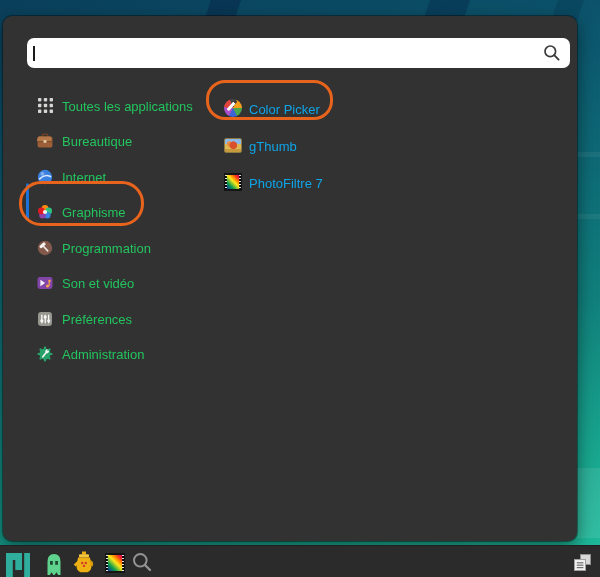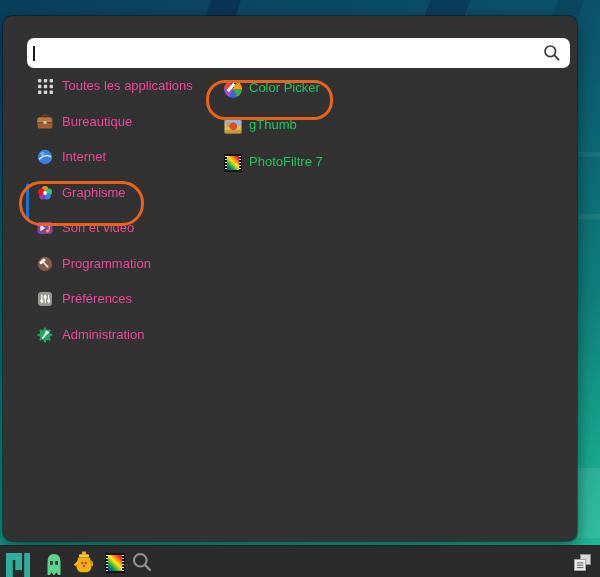--- a/index.html
+++ b/index.html
@@ -33,33 +33,33 @@
     position:absolute;left:24px;top:22px;width:543px;height:30px;
     background:#ffffff;border-radius:7px;
     display:flex;align-items:center;padding:0 9px 0 6px;box-sizing:border-box;
     cursor:text;
   }
   .caret{width:2px;height:15px;background:#1b1b1b;}
   .search-bar .spacer{flex:1;}
   
   .sidebar{position:absolute;left:34px;top:62px;display:flex;flex-direction:column;}
   .side-item{
-    height:35.5px;display:flex;align-items:flex-start;gap:9px;
-    font-size:13px;color:#ec4899;position:relative;cursor:pointer;white-space:nowrap;
+    height:35.5px;display:flex;align-items:flex-end;gap:9px;
+    font-size:13px;color:#22c55e;position:relative;cursor:pointer;white-space:nowrap;
   }
   .side-item .icn{width:16px;height:16px;display:flex;align-items:center;justify-content:center;flex:0 0 16px;}
   .side-item.selected::before{
     content:"";position:absolute;left:-11px;top:50%;transform:translateY(-50%);
     width:3px;height:37px;background:#1c71d8;border-radius:1px;
   }
   
   .apps{position:absolute;left:221px;top:64px;display:flex;flex-direction:column;}
   .app-item{
-    height:37px;display:flex;align-items:flex-start;gap:7px;
-    font-size:13px;color:#22c55e;cursor:pointer;white-space:nowrap;
+    height:37px;display:flex;align-items:flex-end;gap:7px;
+    font-size:13px;color:#0ea5e9;cursor:pointer;white-space:nowrap;
   }
   .app-item .aicn{width:18px;height:18px;position:relative;flex:0 0 18px;display:flex;align-items:center;justify-content:center;}
   
   .cp-wheel{position:relative;width:18px;height:18px;border-radius:50%;overflow:visible;
     background:conic-gradient(from -20deg,#474747 0 45deg,#f59d18 45deg 110deg,#49a64d 110deg 172deg,#3c63d6 172deg 228deg,#ab4ecb 228deg 294deg,#e2453e 294deg 360deg);}
   .cp-wheel::after{content:"";position:absolute;left:10px;top:1px;width:2.6px;height:13px;border-radius:1px;
     background:linear-gradient(#3c3c3c 0 3px,#ffffff 3px);transform:rotate(42deg);transform-origin:50% 10%;}
   .gthumb-pic{width:18px;height:15px;border-radius:2px;border:1px solid #8e7a40;box-sizing:border-box;
     background:
       radial-gradient(circle at 52% 48%, #d8502c 0 3.5px, rgba(216,80,44,0) 4.2px),
@@ -170,43 +170,43 @@
           <circle cx="4.3" cy="6.9" r="3.3" fill="#e01b24"></circle>
           <circle cx="8" cy="8" r="2.1" fill="#f2f2f0"></circle>
         </svg>
       </span>
       <span class="lbl">Graphisme</span>
     </div>
 
     <div class="side-item">
       <span class="icn">
         <svg width="16" height="16" viewBox="0 0 16 16">
+          <circle cx="8" cy="8" r="7.2" fill="#82594a"></circle>
+          <g transform="rotate(-42 8 8)">
+            <rect x="7.2" y="4.5" width="1.7" height="8.3" rx="0.8" fill="#e8e2dc"></rect>
+            <rect x="4.6" y="2.9" width="6.8" height="3" rx="1" fill="#f6f3f0"></rect>
+          </g>
+        </svg>
+      </span>
+      <span class="lbl">Programmation</span>
+    </div>
+
+    <div class="side-item">
+      <span class="icn">
+        <svg width="16" height="16" viewBox="0 0 16 16">
           <rect x="0.5" y="2" width="15" height="12" rx="2.4" fill="#8145a8"></rect>
           <polygon points="3.4,4.8 3.4,11.2 8.2,8" fill="#f4eef8"></polygon>
           <g fill="#ffa348">
             <circle cx="10.5" cy="10.9" r="1.5"></circle>
             <rect x="11.6" y="4.9" width="1.2" height="6"></rect>
             <path d="M11.6,4.9 q2.2,-0.6 2.4,1.6 l-2.4,0.5 Z"></path>
           </g>
         </svg>
       </span>
       <span class="lbl">Son et vidéo</span>
-    </div>
-
-    <div class="side-item">
-      <span class="icn">
-        <svg width="16" height="16" viewBox="0 0 16 16">
-          <circle cx="8" cy="8" r="7.2" fill="#82594a"></circle>
-          <g transform="rotate(-42 8 8)">
-            <rect x="7.2" y="4.5" width="1.7" height="8.3" rx="0.8" fill="#e8e2dc"></rect>
-            <rect x="4.6" y="2.9" width="6.8" height="3" rx="1" fill="#f6f3f0"></rect>
-          </g>
-        </svg>
-      </span>
-      <span class="lbl">Programmation</span>
     </div>
 
     <div class="side-item">
       <span class="icn">
         <svg width="16" height="16" viewBox="0 0 16 16">
           <rect x="1" y="1" width="14" height="14" rx="3.2" fill="#97968f"></rect>
           <g fill="#ffffff" opacity="0.92">
             <rect x="4.2" y="3.6" width="1.3" height="8.8" rx="0.65"></rect>
             <rect x="7.6" y="3.6" width="1.3" height="8.8" rx="0.65"></rect>
             <rect x="11" y="3.6" width="1.3" height="8.8" rx="0.65"></rect>

